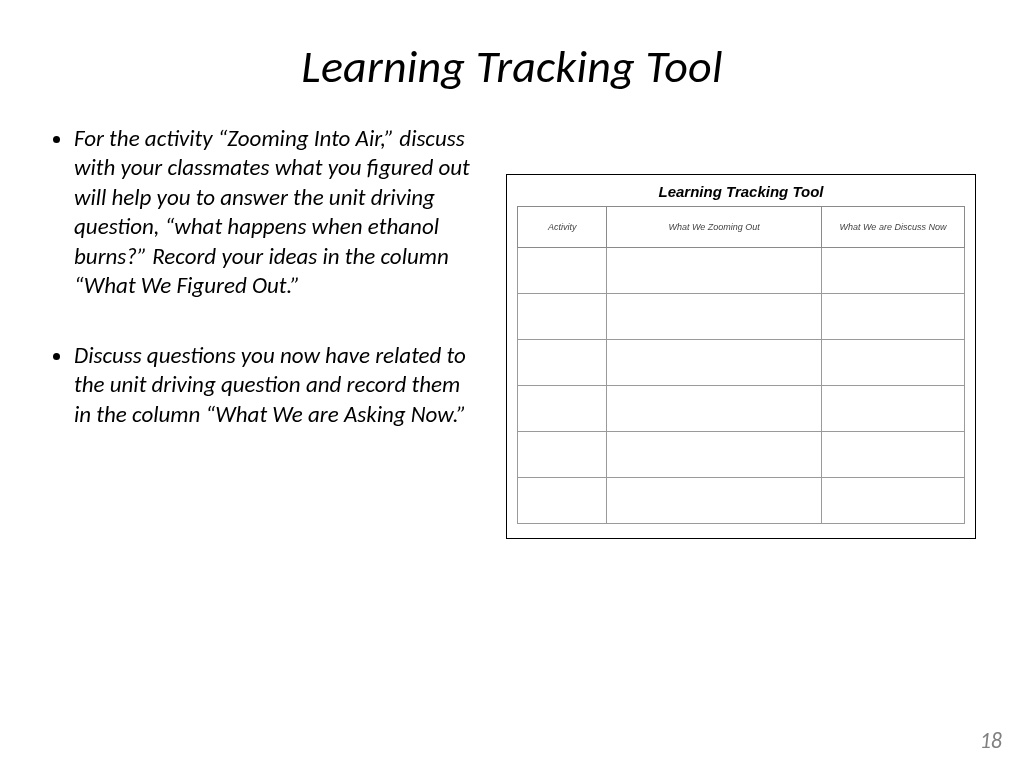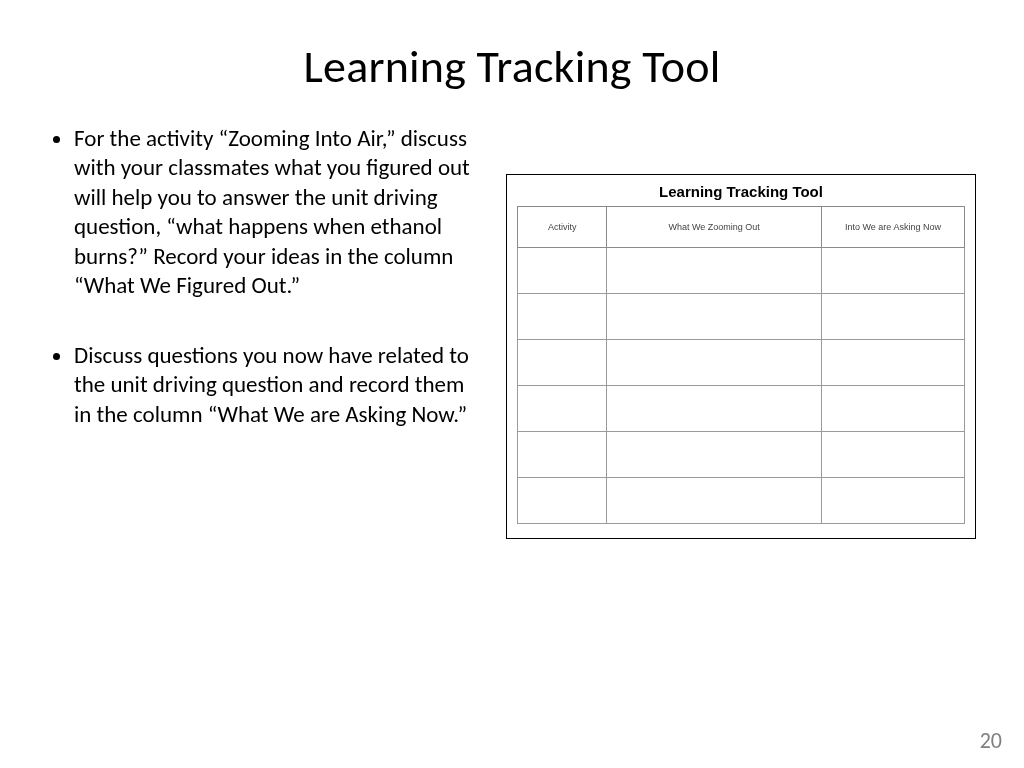--- a/index.html
+++ b/index.html
@@ -2,20 +2,21 @@
 <html><head>
   <meta charset="utf-8">
   <style>
     * { box-sizing: border-box; margin: 0; padding: 0; }
     html, body { width: 1024px; height: 768px; background: #fff; font-family: Calibri, "Segoe UI", Arial, sans-serif; color: #000; }
     .slide {
       position: relative;
       width: 1024px;
       height: 768px;
       padding: 32px 48px 0 48px;
+      font-style: italic;
     }
     .title {
       text-align: center;
       font-size: 46px;
       font-weight: 400;
       margin-top: 6px;
       margin-bottom: 30px;
       letter-spacing: 0.2px;
     }
     .body {
@@ -95,21 +96,21 @@
       <table class="worksheet">
         <colgroup>
           <col class="c1">
             <col class="c2">
             <col class="c3">
         </colgroup>
         <thead>
           <tr>
             <th>Activity</th>
             <th>What We Zooming Out</th>
-            <th>Into We are Asking Now</th>
+            <th>What We are Discuss Now</th>
           </tr>
         </thead>
         <tbody>
           <tr>
               <td></td>
               <td></td>
               <td></td>
             </tr>
           <tr>
               <td></td>
@@ -135,15 +136,15 @@
               <td></td>
               <td></td>
               <td></td>
             </tr>
         </tbody>
       </table>
     </div>
 
   </div>
 
-  <div class="page-num">20</div>
+  <div class="page-num">18</div>
 
 </div>
 
 </body></html>

